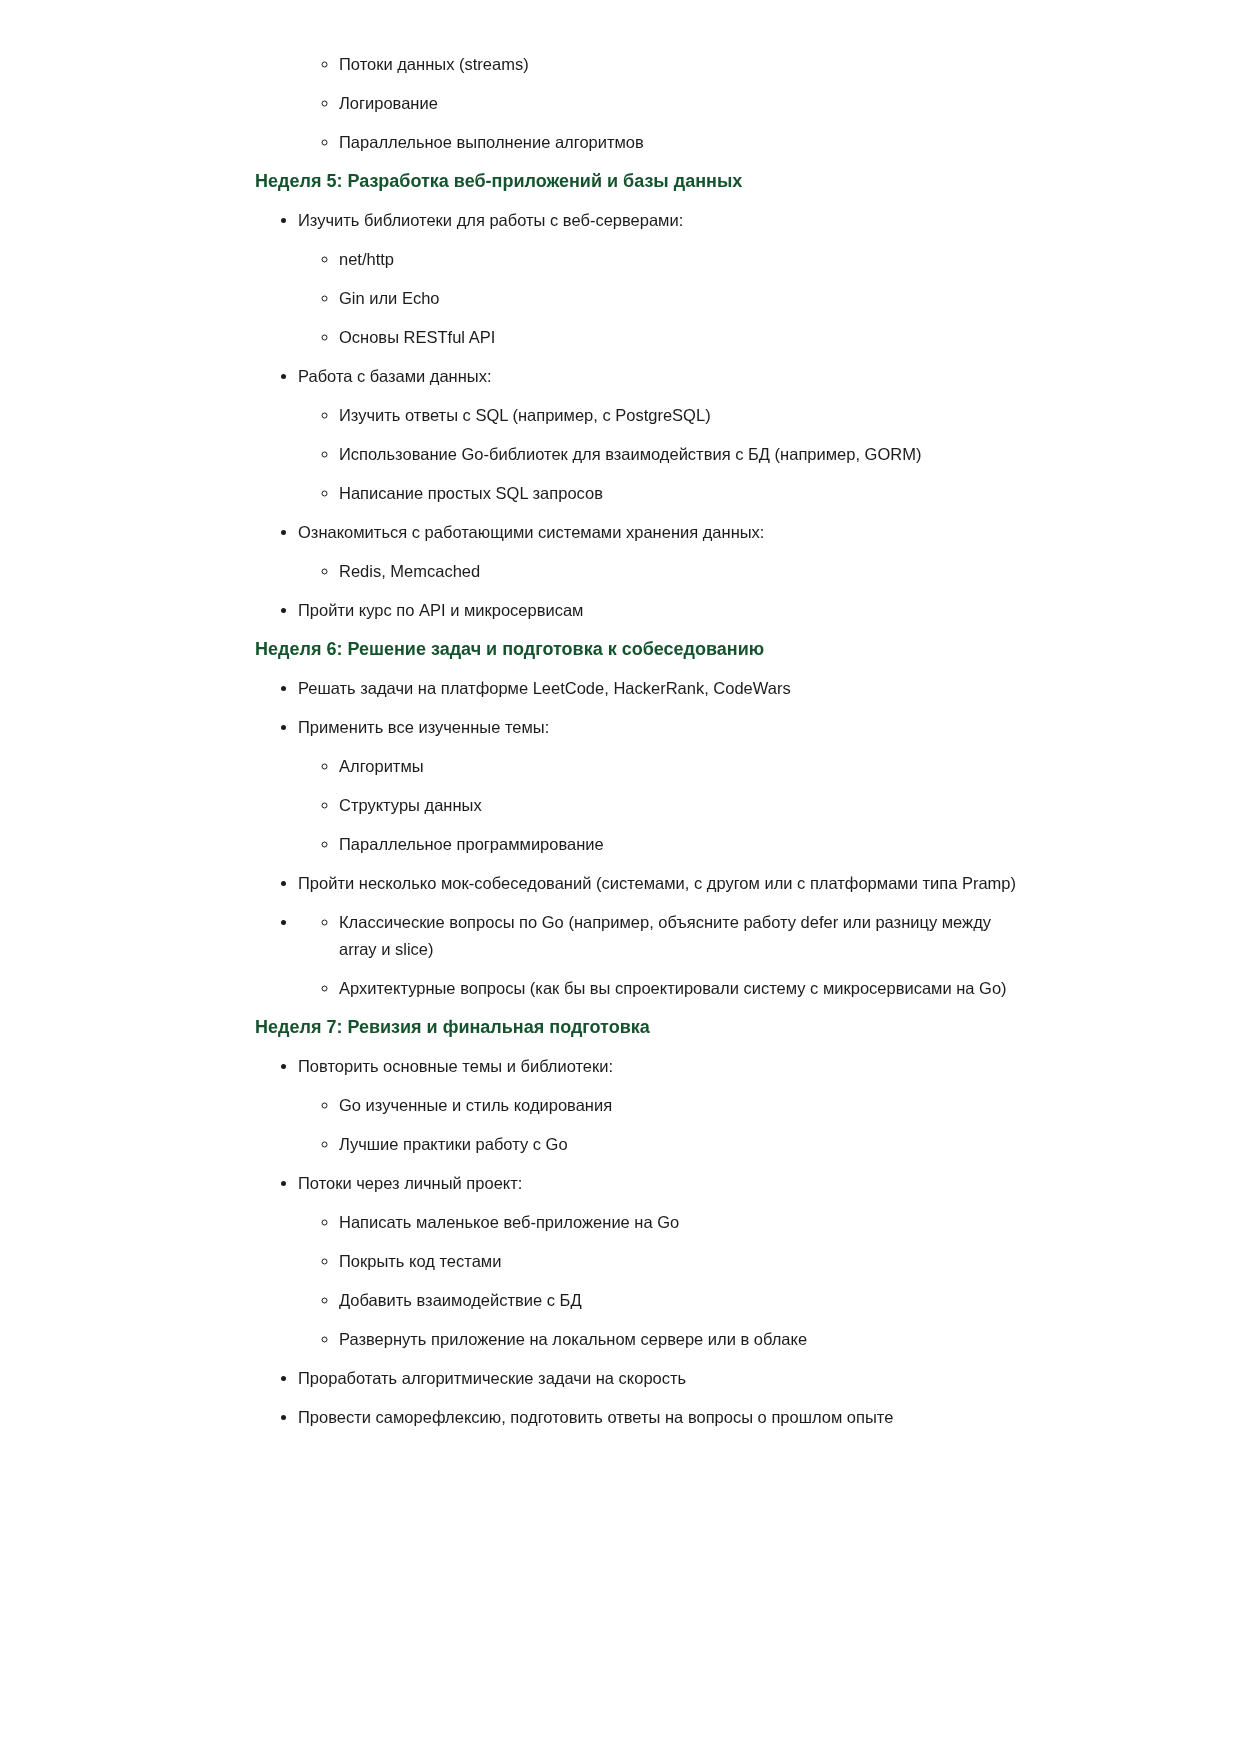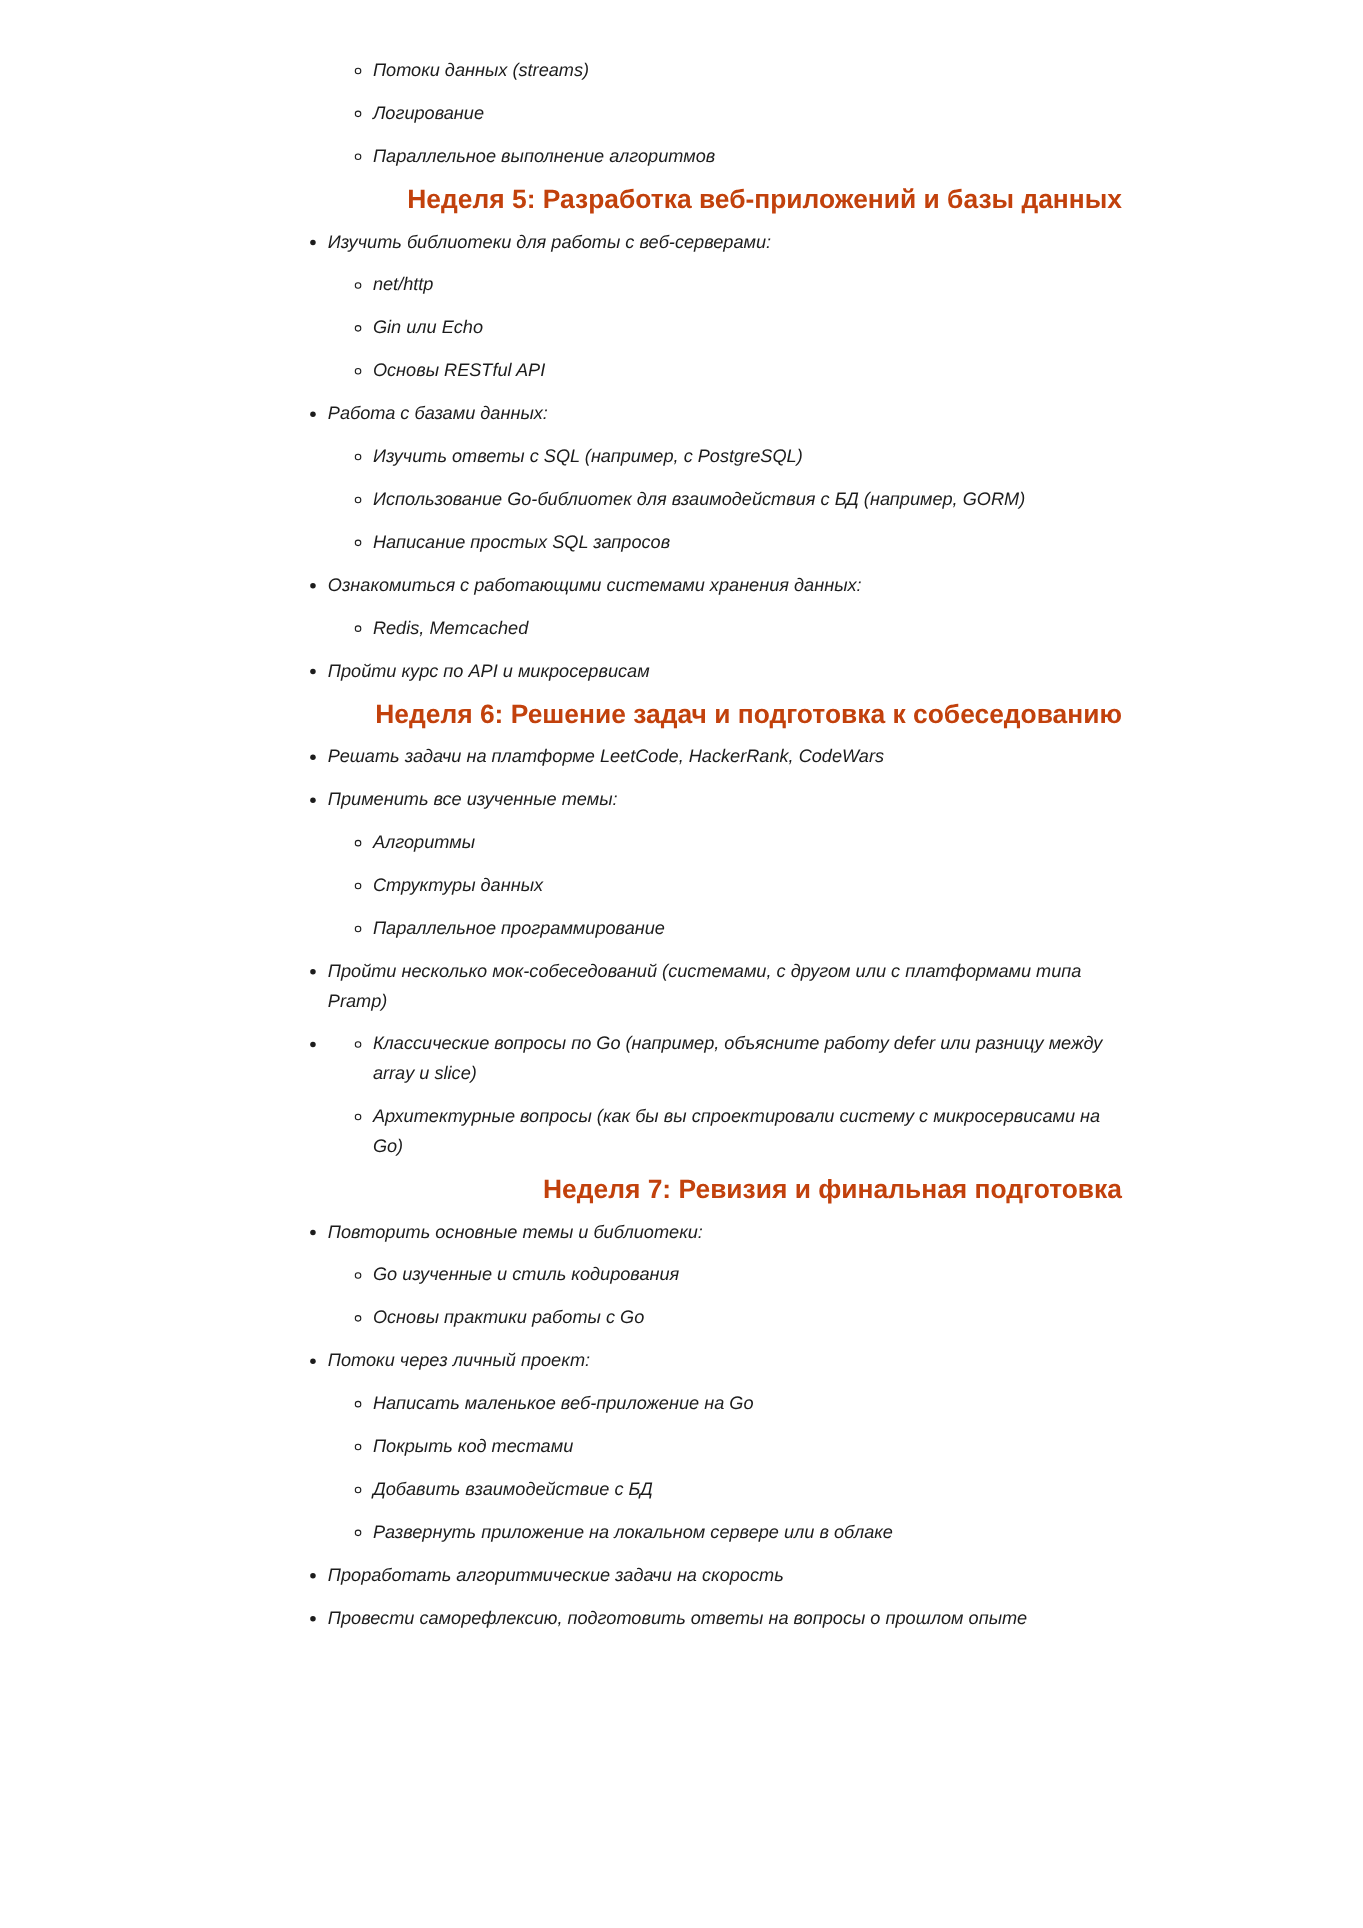--- a/index.html
+++ b/index.html
@@ -15,32 +15,30 @@
     color: #1c1c1c;
   }
   .page {
     box-sizing: border-box;
     width: 1020px;
     padding: 39px 0 0 255px;
     font-size: 16.5px;
     line-height: 27px;
   }
   h3 {
-    font-size: 24px;
+    font-size: 18px;
     line-height: 27px;
     font-weight: 700;
-    color: #c2410c;
+    color: #14532d;
     margin: 12px 0;
-    text-align: right;
   }
   ul {
     margin: 0;
     padding: 0 0 0 43px;
     list-style: disc;
-    font-style: italic;
   }
   ul.l2 {
     list-style: circle;
     padding-left: 41px;
   }
   ul.top {
     margin-left: 43px;
   }
   li {
     margin: 12px 0;
@@ -115,21 +113,21 @@
     </li>
   </ul>
 
   <h3>Неделя 7: Ревизия и финальная подготовка</h3>
 
   <ul class="l1">
     <li>
       <span>Повторить основные темы и библиотеки:</span>
       <ul class="l2">
         <li><span>Go изученные и стиль кодирования</span></li>
-        <li><span>Основы практики работы с Go</span></li>
+        <li><span>Лучшие практики работу с Go</span></li>
       </ul>
     </li>
     <li>
       <span>Потоки через личный проект:</span>
       <ul class="l2">
         <li><span>Написать маленькое веб-приложение на Go</span></li>
         <li><span>Покрыть код тестами</span></li>
         <li><span>Добавить взаимодействие с БД</span></li>
         <li><span>Развернуть приложение на локальном сервере или в облаке</span></li>
       </ul>

